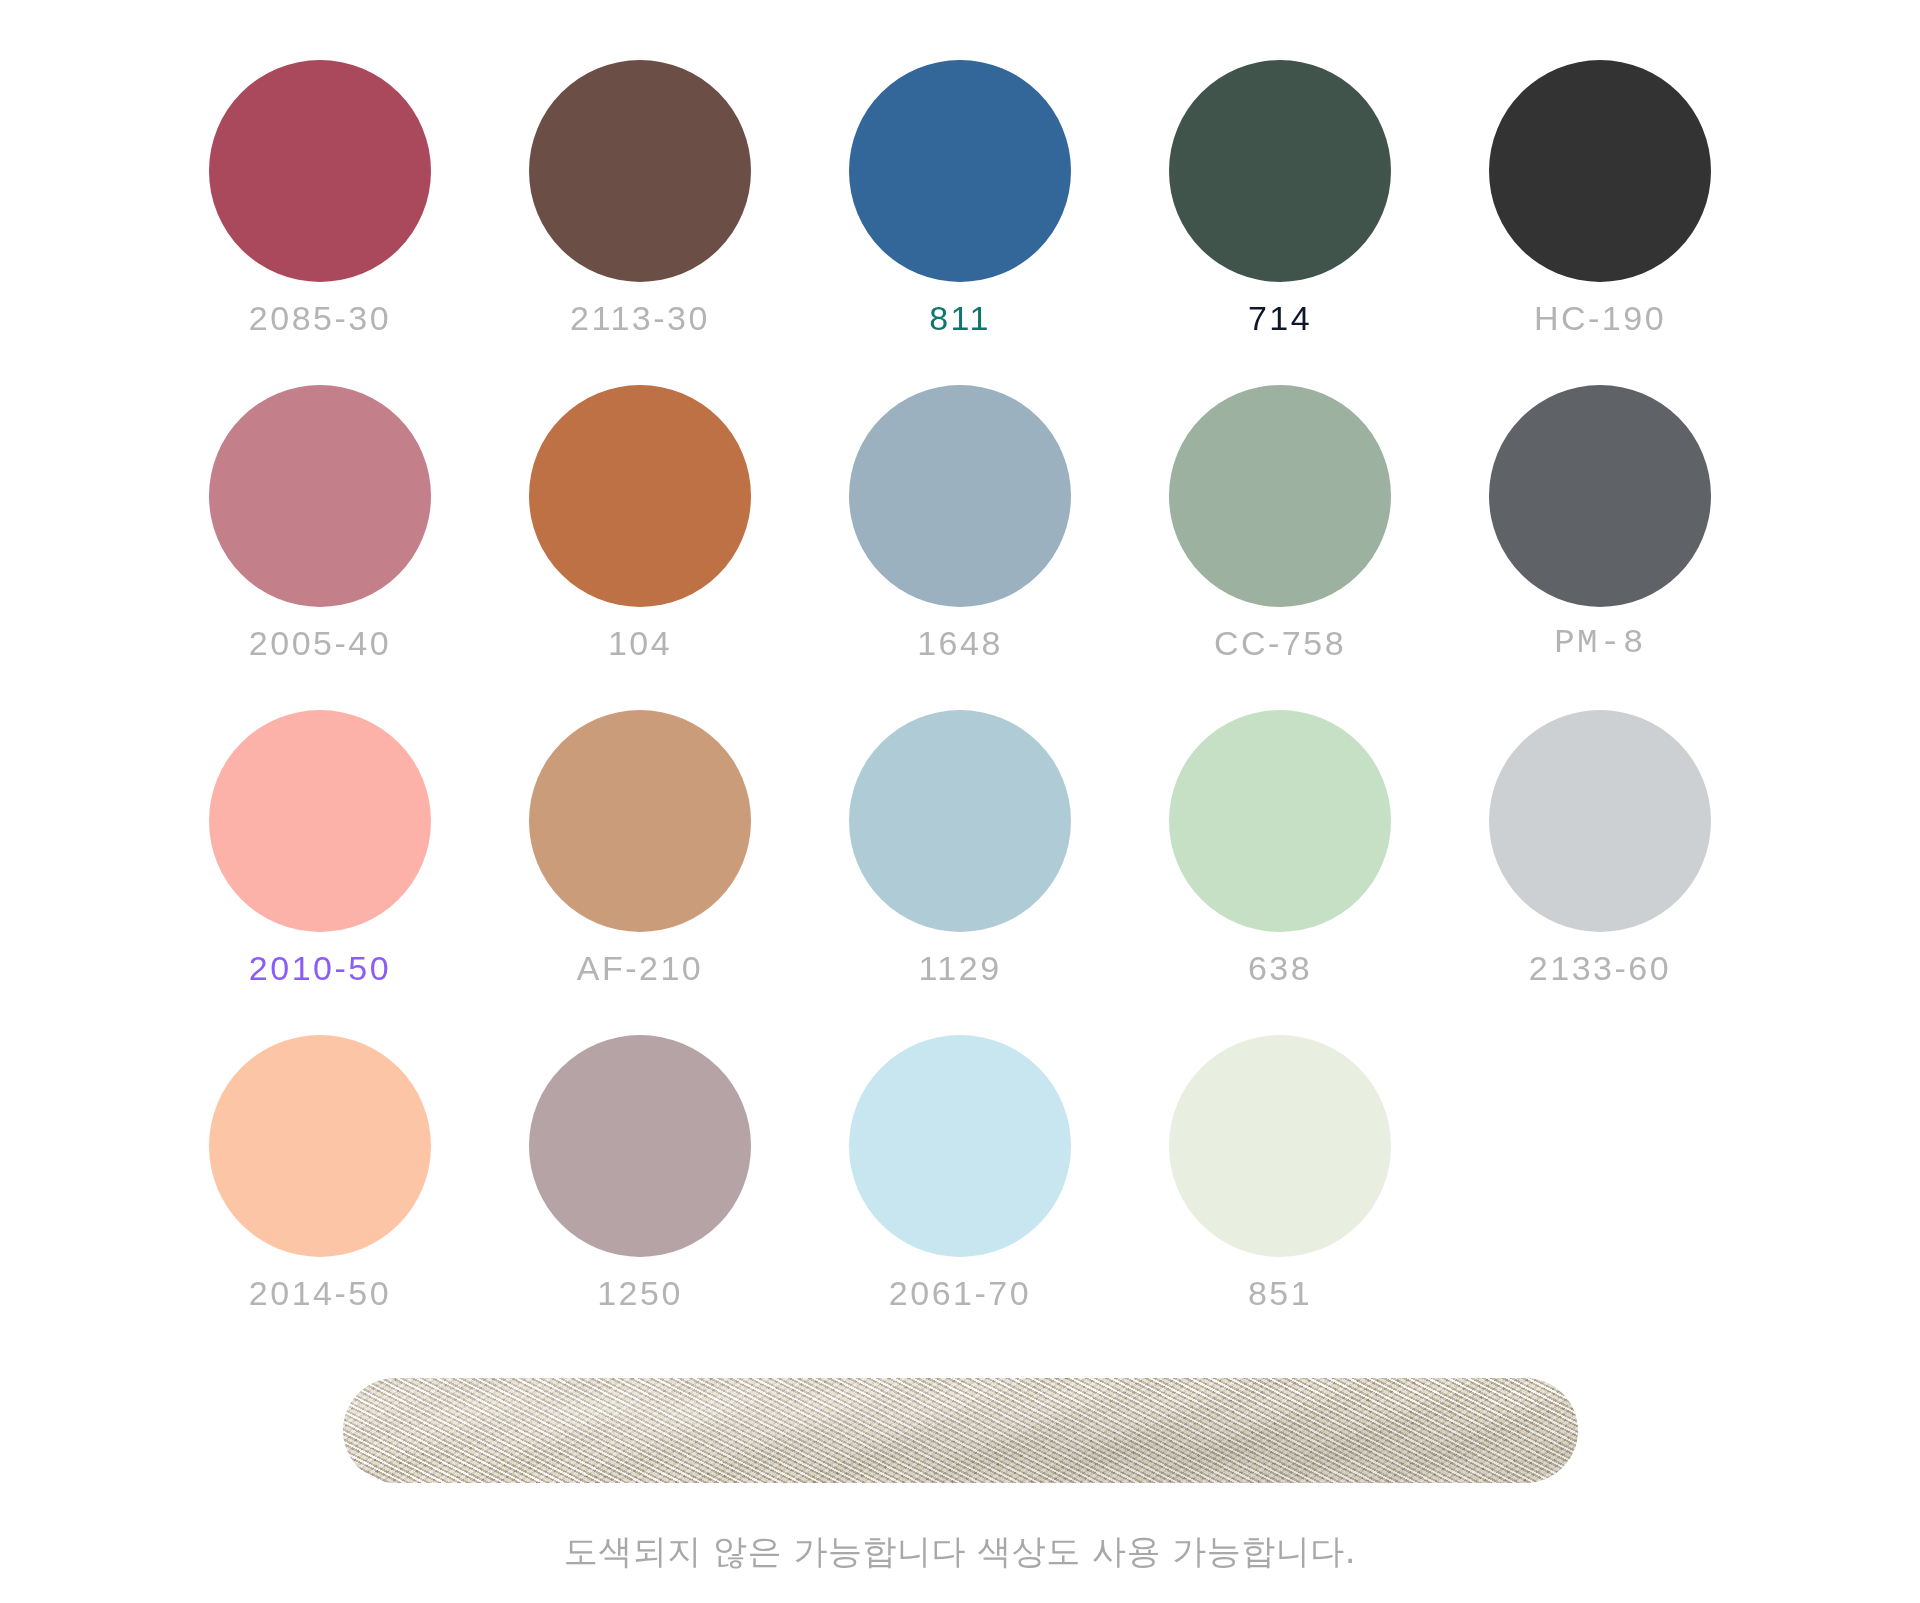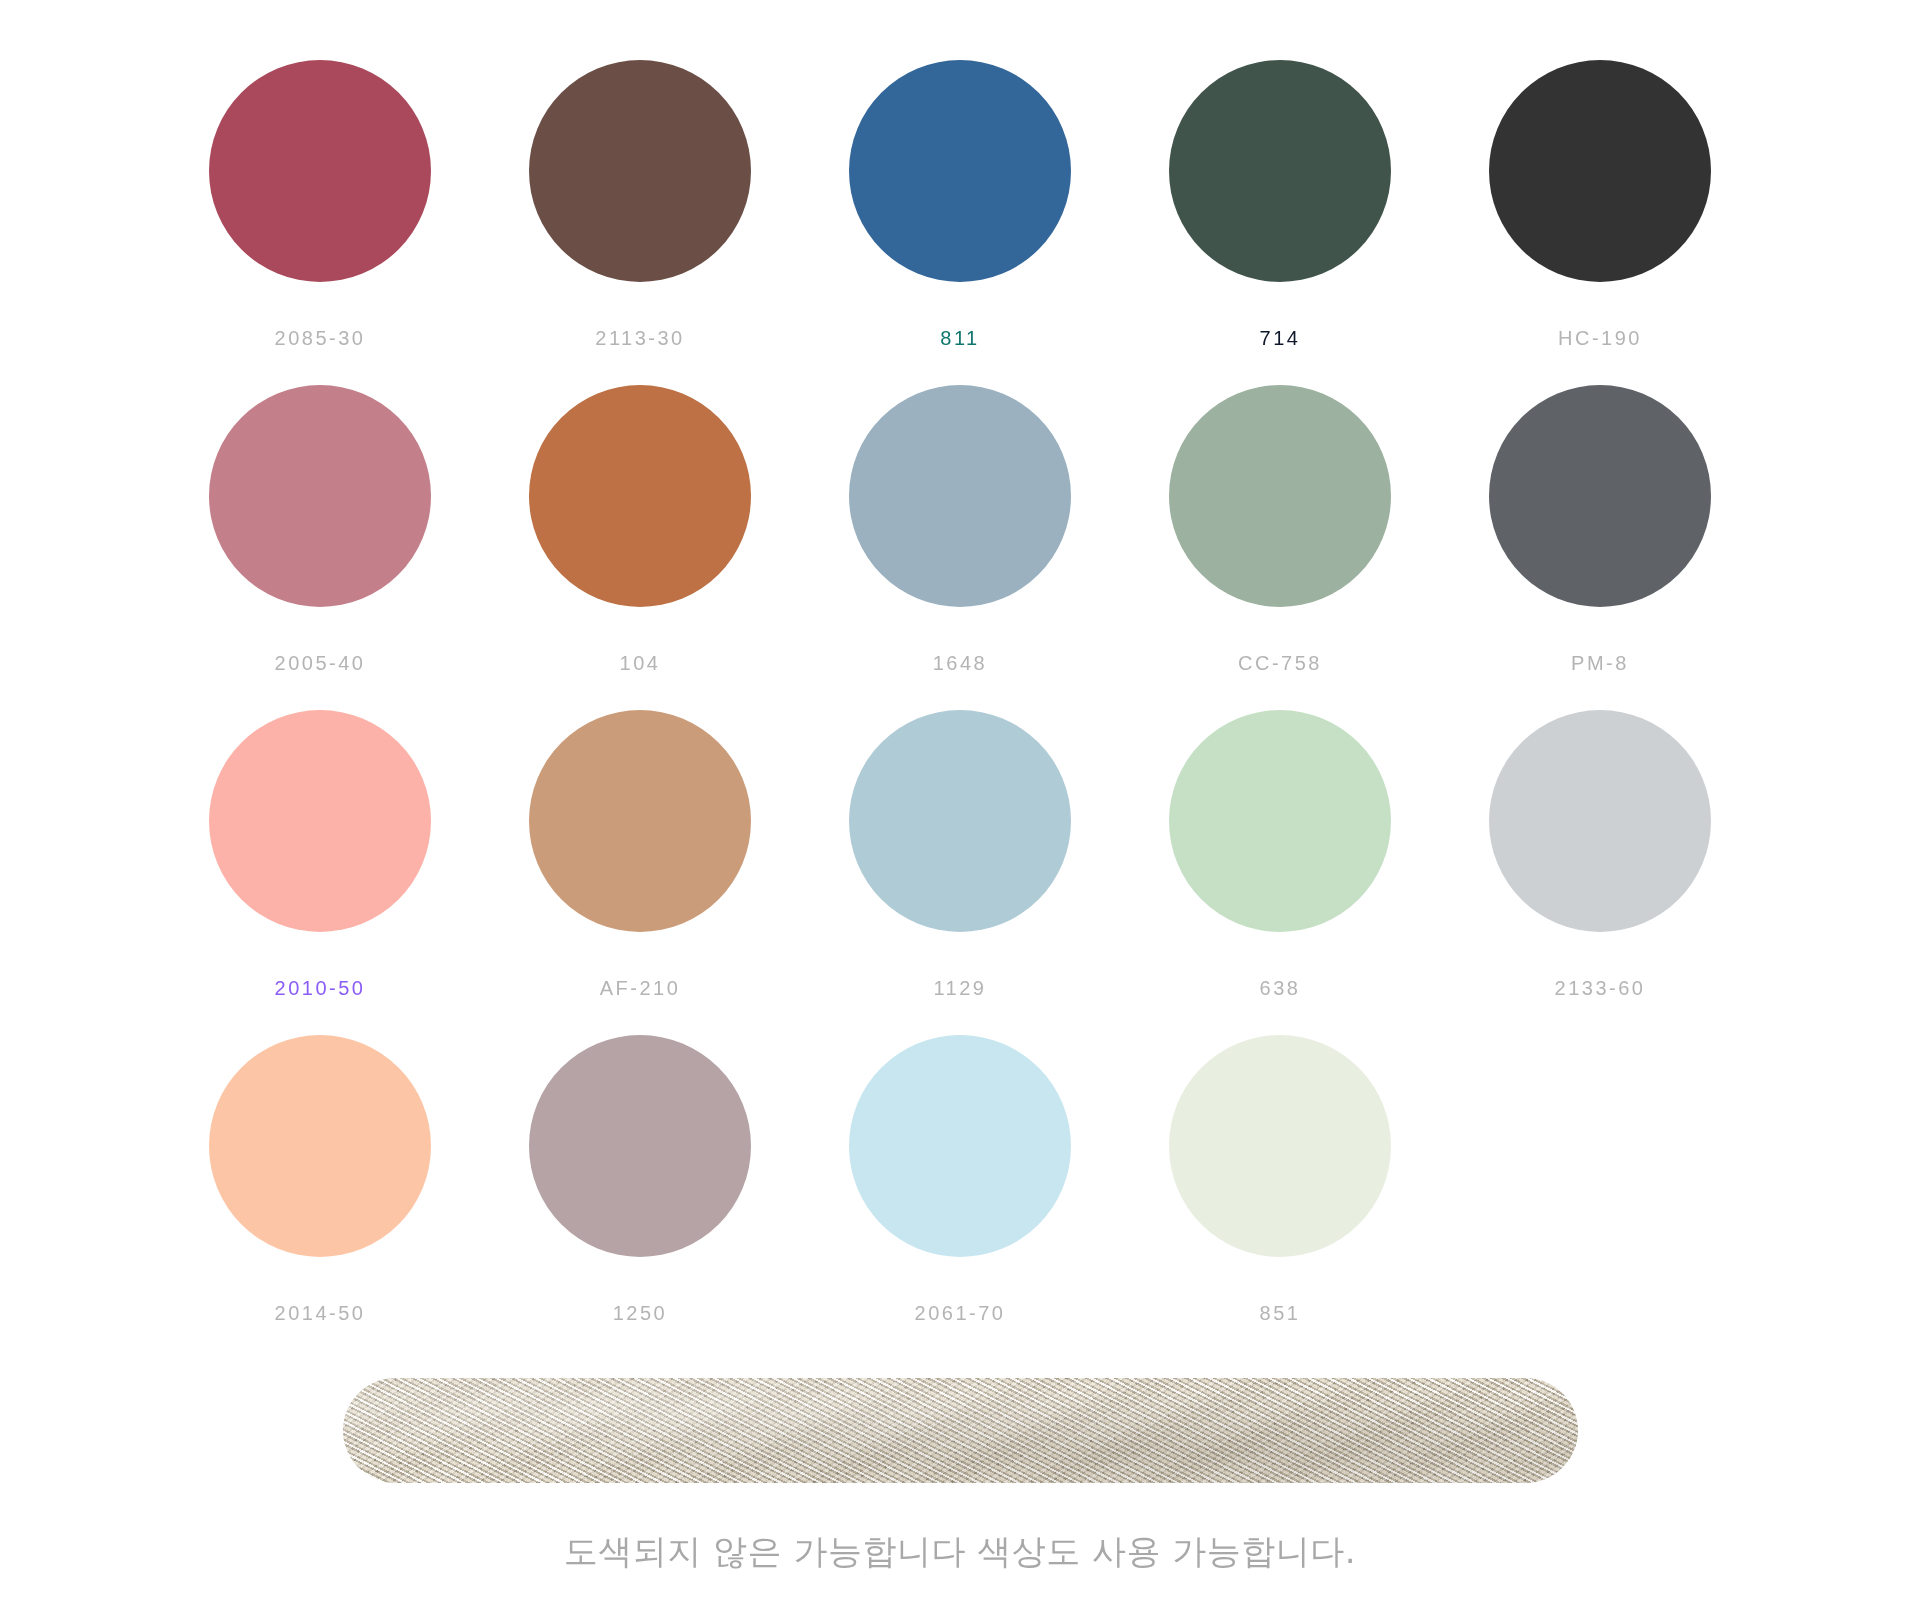--- a/index.html
+++ b/index.html
@@ -37,22 +37,22 @@
     align-items: center;
     justify-content: flex-start;
   }
   .swatch-dot {
     width: 222px;
     height: 222px;
     border-radius: 50%;
     flex: 0 0 auto;
   }
   .swatch-label {
-    margin-top: 45px;
-    font-size: 20px;
+    margin-top: 17px;
+    font-size: 34px;
     letter-spacing: 2.5px;
     color: #b4b4b4;
     font-family: "Liberation Sans", "DejaVu Sans", sans-serif;
     font-weight: 400;
     white-space: nowrap;
   }
   #texture-wrap {
     margin-top: 18px;
     display: flex;
     flex-direction: column;
@@ -146,21 +146,21 @@
     <div class="swatch-cell">
       <div class="swatch-dot" style="background-color: rgb(155, 177, 191);"></div>
       <div class="swatch-label" style="color: rgb(180, 180, 180);">1648</div>
     </div>
     <div class="swatch-cell">
       <div class="swatch-dot" style="background-color: rgb(156, 177, 160);"></div>
       <div class="swatch-label" style="color: rgb(180, 180, 180);">CC-758</div>
     </div>
     <div class="swatch-cell">
       <div class="swatch-dot" style="background-color: rgb(95, 99, 104);"></div>
-      <div class="swatch-label" style="color: rgb(180, 180, 180);">PM-8</div>
+      <div class="swatch-label" style="color: rgb(180, 180, 180); font-family: Liberation Mono, monospace;">PM-8</div>
     </div>
 
     <div class="swatch-cell">
       <div class="swatch-dot" style="background-color: rgb(252, 178, 168);"></div>
       <div class="swatch-label" style="color: #8b5cf6;">2010-50</div>
     </div>
     <div class="swatch-cell">
       <div class="swatch-dot" style="background-color: rgb(203, 156, 121);"></div>
       <div class="swatch-label" style="color: rgb(180, 180, 180);">AF-210</div>
     </div>

